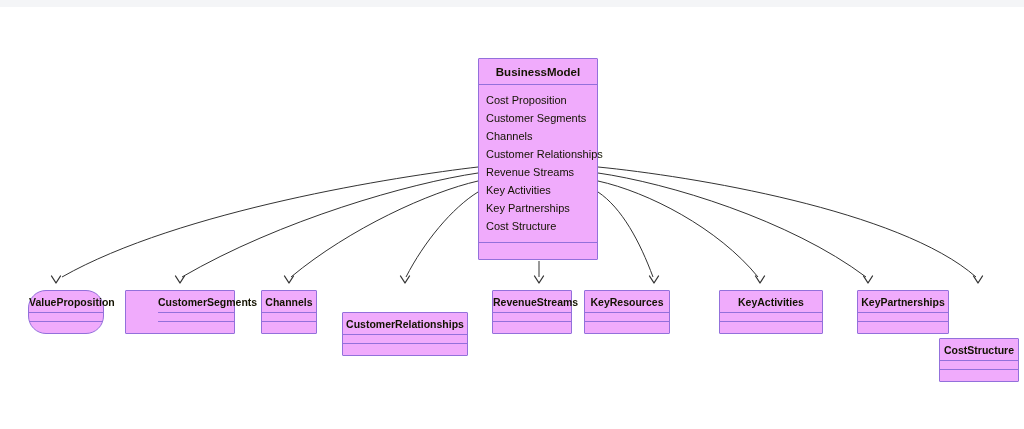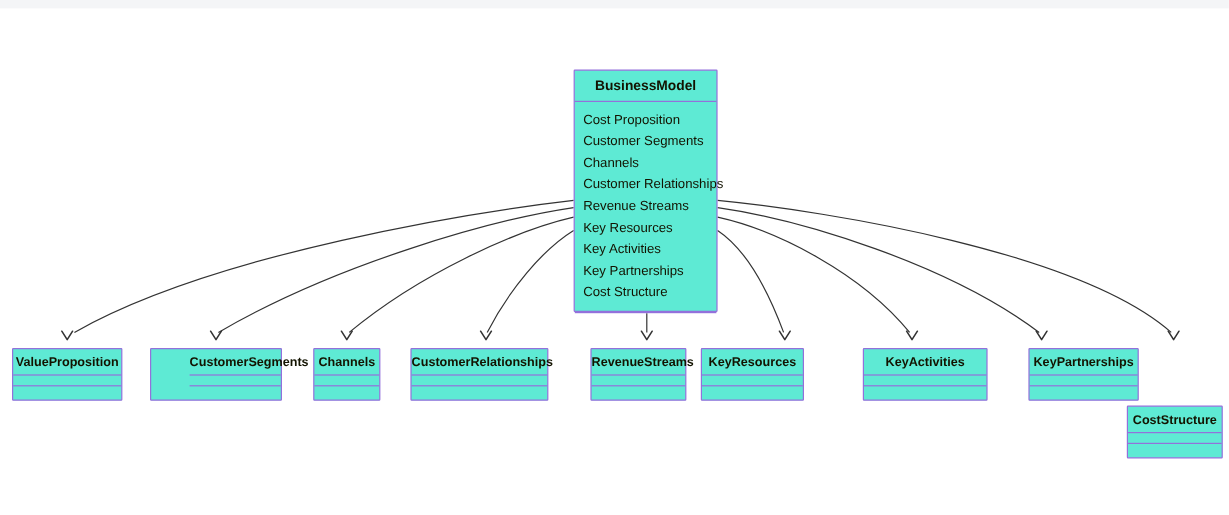--- a/index.html
+++ b/index.html
@@ -50,21 +50,21 @@
     stroke-width: 1.3;
     stroke-linecap: round;
     stroke-linejoin: round;
   }
 
   
   .node {
     position: absolute;
     z-index: 2;
     box-sizing: border-box;
-    background: #5eead4;
+    background: #f0abfc;
     border: 1px solid #9370db;
     border-radius: 1px;
   }
   .node .title-row {
     box-sizing: border-box;
     border-bottom: 1px solid #9370db;
     text-align: center;
     font-weight: bold;
     color: #131300;
     white-space: nowrap;
@@ -151,45 +151,44 @@
     </svg>
 
   <div class="node" id="node-root">
     <div class="title-row">BusinessModel</div>
     <div class="members" id="root-members">
         <div class="member">Cost Proposition</div>
         <div class="member">Customer Segments</div>
         <div class="member">Channels</div>
         <div class="member">Customer Relationships</div>
         <div class="member">Revenue Streams</div>
-        <div class="member">Key Resources</div>
         <div class="member">Key Activities</div>
         <div class="member">Key Partnerships</div>
         <div class="member">Cost Structure</div>
       </div>
     <div class="methods"></div>
   </div>
 
   <div id="leaf-layer">
-      <div class="node leaf" style="left: 10px; width: 92px;">
+      <div class="node leaf" style="left: 28px; width: 76px; border-radius: 18px;">
         <div class="title-row">ValueProposition</div>
         <div class="members"></div>
         <div class="methods"></div>
       </div>
       <div class="node leaf" style="left: 125px; width: 110px; padding-left: 32px;">
         <div class="title-row">CustomerSegments</div>
         <div class="members"></div>
         <div class="methods"></div>
       </div>
       <div class="node leaf" style="left: 261px; width: 56px;">
         <div class="title-row">Channels</div>
         <div class="members"></div>
         <div class="methods"></div>
       </div>
-      <div class="node leaf" style="left: 342px; width: 115px;">
+      <div class="node leaf" style="left: 342px; width: 126px; margin-top: 22px;">
         <div class="title-row">CustomerRelationships</div>
         <div class="members"></div>
         <div class="methods"></div>
       </div>
       <div class="node leaf" style="left: 492px; width: 80px;">
         <div class="title-row">RevenueStreams</div>
         <div class="members"></div>
         <div class="methods"></div>
       </div>
       <div class="node leaf" style="left: 584px; width: 86px;">

